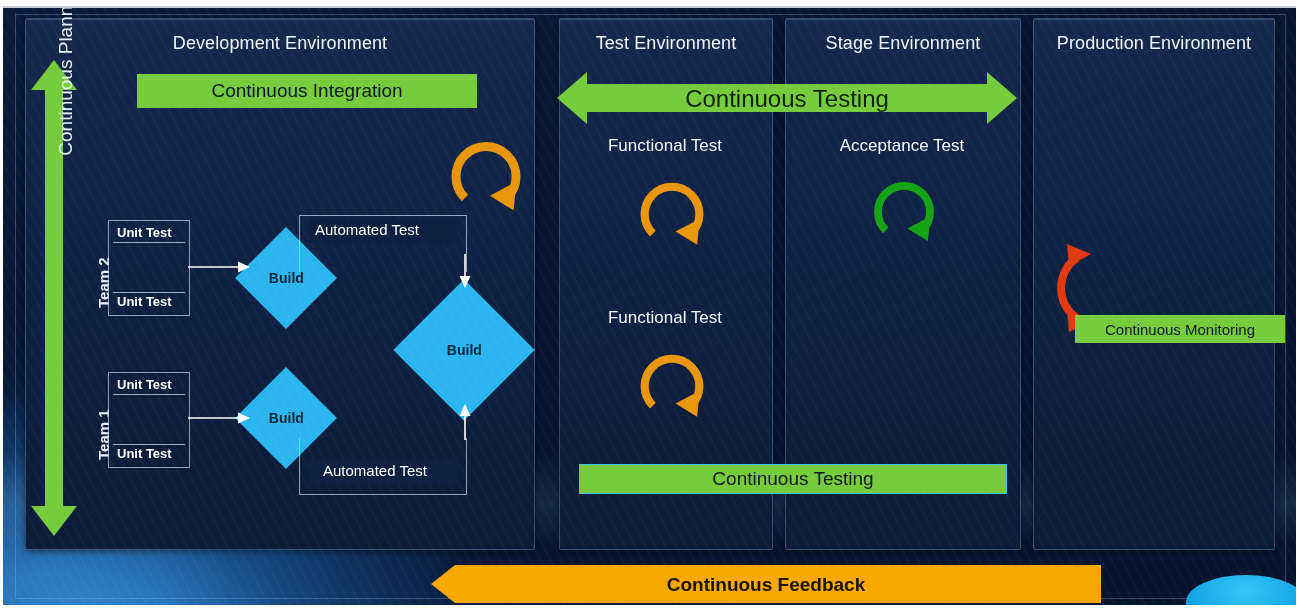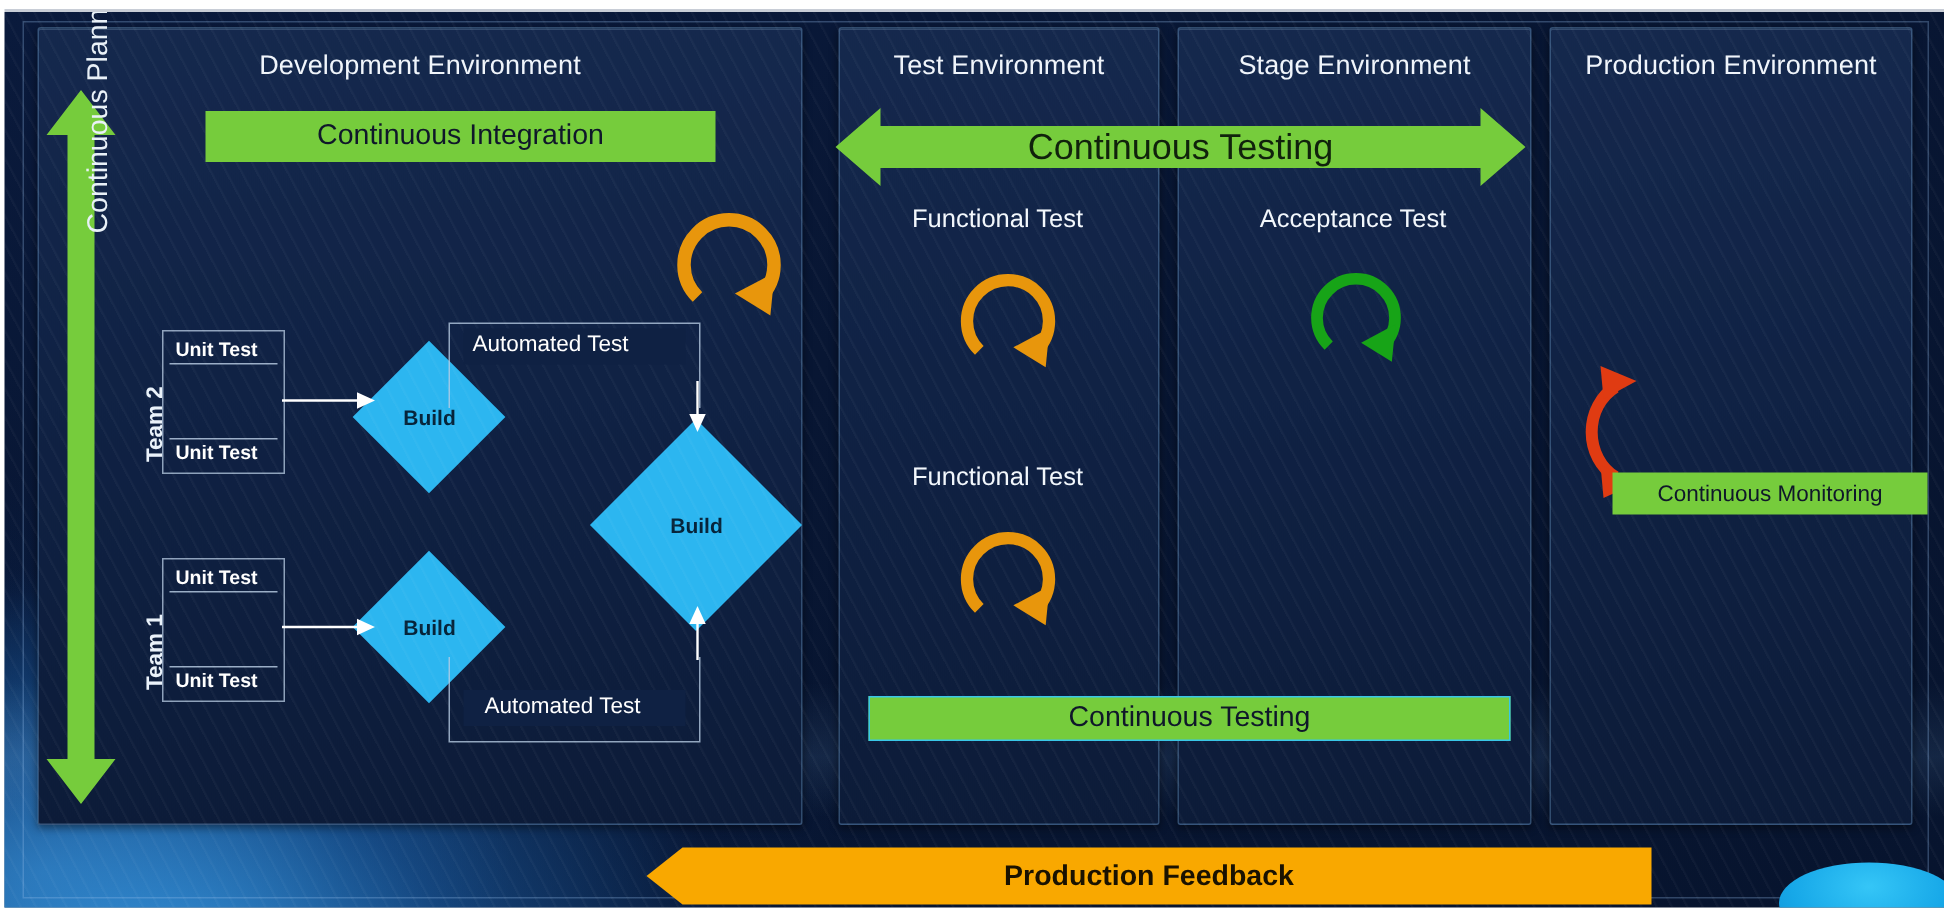--- a/index.html
+++ b/index.html
@@ -312,17 +312,17 @@
 
     <div class="green-bar" id="bar-cm">
       <span>Continuous Monitoring</span>
     </div>
 
     <div id="feedback-arrow">
       <svg width="670" height="38" viewBox="0 0 670 38">
         <polygon points="0,19 24,0 670,0 670,38 24,38" fill="#f9a800"></polygon>
       </svg>
     </div>
-    <div id="feedback-label">Production Feedback</div>
+    <div id="feedback-label">Continuous Feedback</div>
 
     <div class="corner-blob"></div>
   </div>
 </div>
 
 </body></html>

